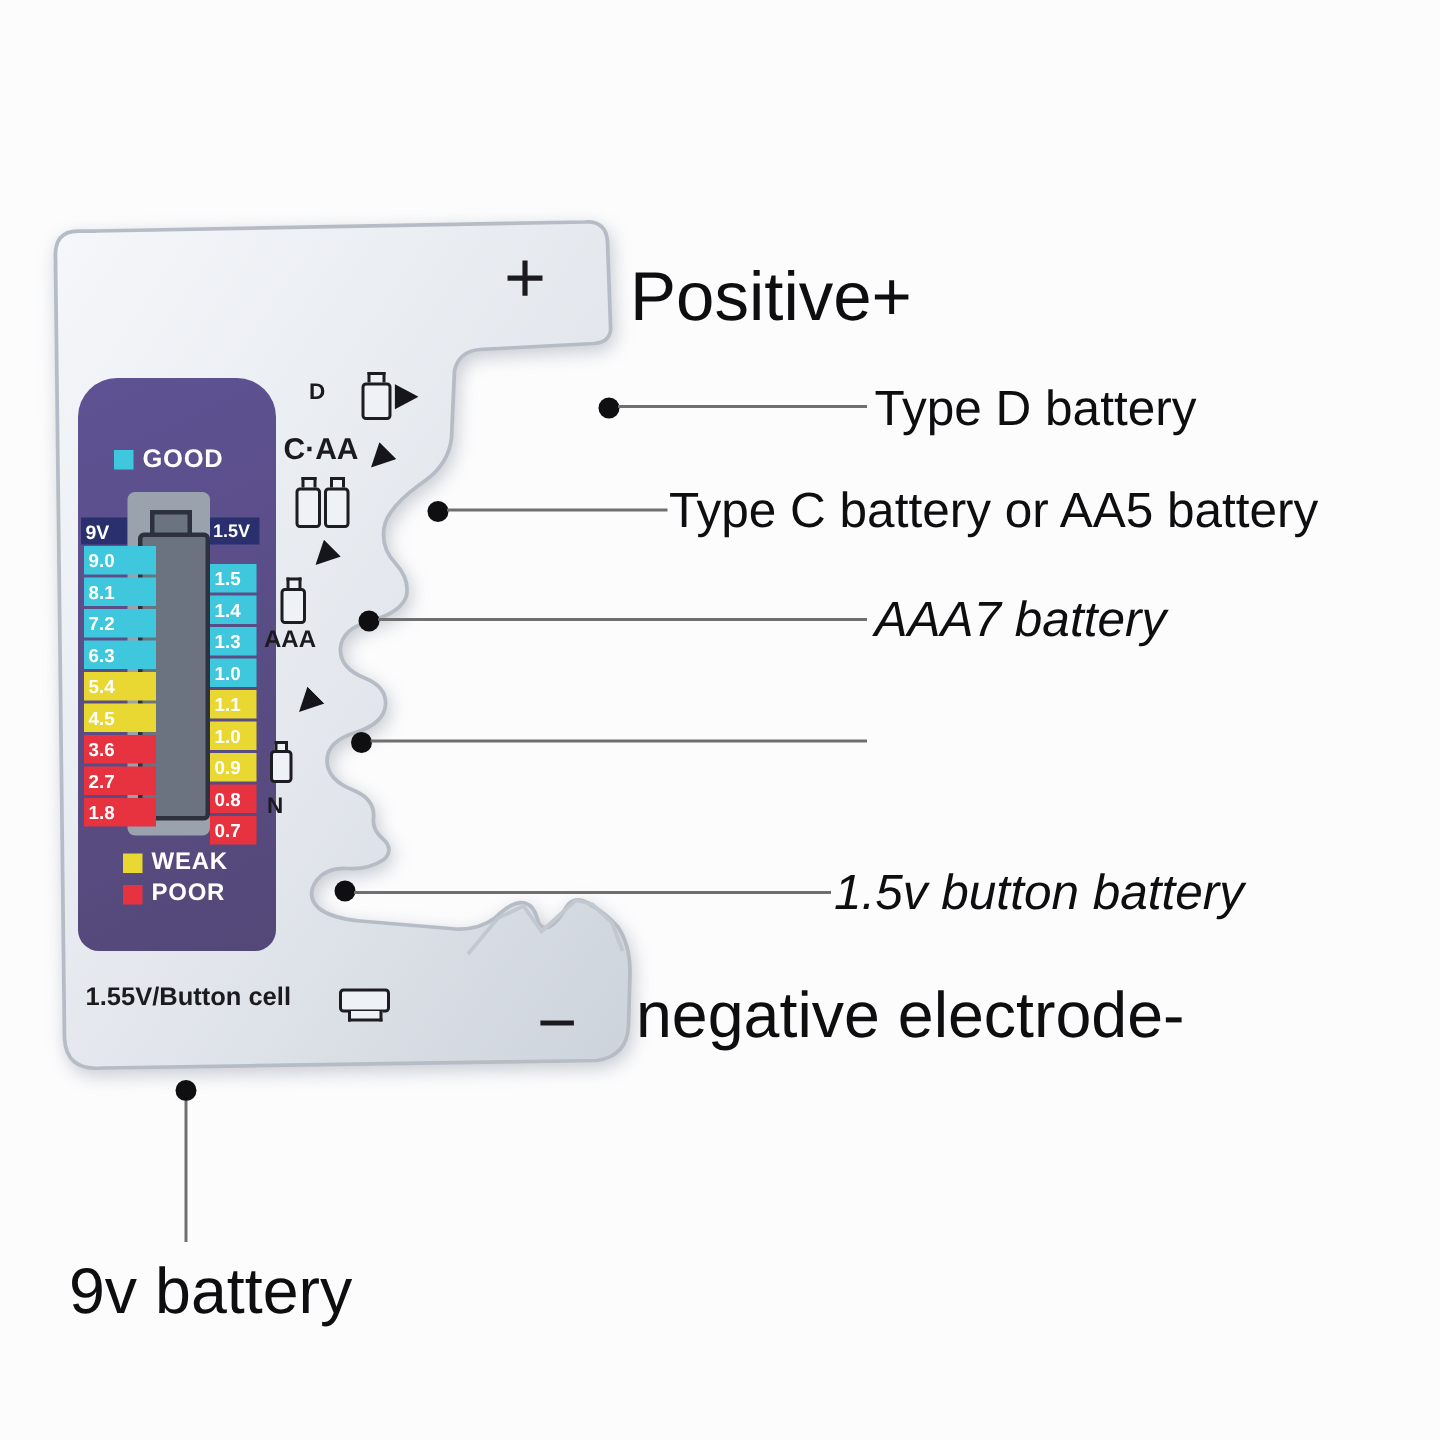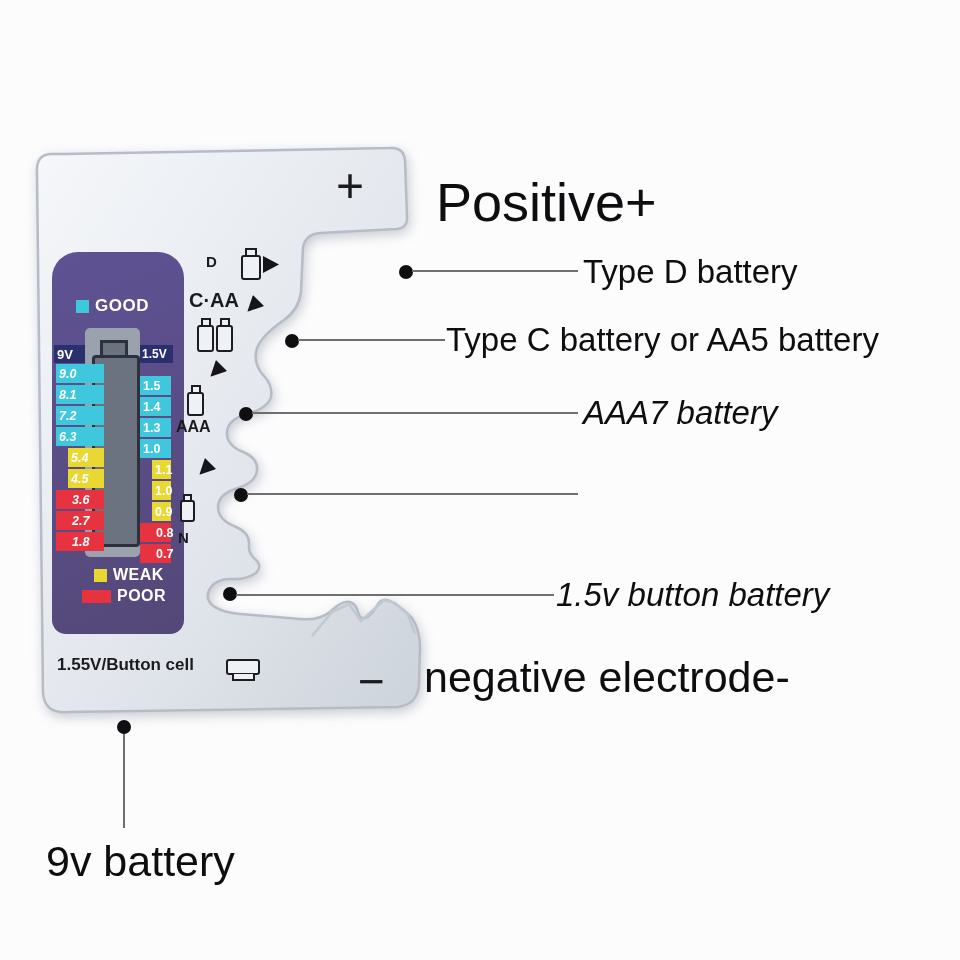--- a/index.html
+++ b/index.html
@@ -15,22 +15,22 @@
             border:3px solid var(--lcd-batt-outline,#2c313d);border-bottom:none;}
   .batt-body{position:absolute;left:7px;top:27px;width:42px;height:186px;background:var(--lcd-batt,#6b7380);
              border:3px solid var(--lcd-batt-outline,#2c313d);border-radius:4px;}
   .legend-row{position:absolute;display:flex;align-items:center;gap:6px;color:#fff;font-weight:bold;letter-spacing:.5px;}
   .sq{width:13px;height:13px;display:inline-block;}
   .hdr{position:absolute;background:var(--navy,#2a2f6e);color:#fff;font-weight:bold;display:flex;align-items:center;padding-left:3px;box-sizing:border-box;}
   .col{position:absolute;display:flex;flex-direction:column;gap:2px;}
   .cell{height:19px;display:flex;align-items:center;padding-left:3px;box-sizing:border-box;
         font-size:12.5px;font-weight:bold;color:#fff;}
   .good{background:var(--cyan,#3cc8de);}
-  .weak{background:var(--yellow,#ead834);margin-left:12px;}
-  .poor{background:var(--red,#e7333f);padding-left:16px;}
+  .weak{background:var(--yellow,#ead834);}
+  .poor{background:var(--red,#e7333f);}
   
   .mark{position:absolute;color:var(--marking,#1b1b1f);font-weight:bold;white-space:nowrap;}
   .bicon{position:absolute;}
   .bnub{margin:0 auto;border:2.5px solid #1c1c22;border-bottom:none;background:#eef1f5;}
   .bbody{border:2.5px solid #1c1c22;border-radius:3px;background:#eef1f5;}
   .tri{position:absolute;background:#15151b;clip-path:polygon(0 0,100% 50%,0 100%);}
   .coin{position:absolute;}
   .coin-top{width:30px;height:12px;border:2.5px solid #1c1c22;border-radius:3px;background:#eef1f5;}
   .coin-lip{width:19px;height:5px;border:2.5px solid #1c1c22;border-top:none;background:#eef1f5;margin:-1px auto 0 auto;}
   .polarity{position:absolute;color:#1b1b1f;line-height:1;}
@@ -77,21 +77,21 @@
   </div>
 
   <div class="hdr" style="left:54px;top:345px;width:31px;height:18px;font-size:13px;">9V</div>
   <div class="hdr" style="left:139px;top:345px;width:34px;height:18px;font-size:12px;">1.5V</div>
 
   <div class="lcd-window">
     <div class="batt-nub"></div>
     <div class="batt-body"></div>
   </div>
 
-  <div class="col" style="left:56px;top:364px;width:48px;font-style:italic;">
+  <div class="col" style="left:56px;top:364px;width:48px;">
     <div class="cell good">9.0</div>
     <div class="cell good">8.1</div>
     <div class="cell good">7.2</div>
     <div class="cell good">6.3</div>
     <div class="cell weak">5.4</div>
     <div class="cell weak">4.5</div>
     <div class="cell poor">3.6</div>
     <div class="cell poor">2.7</div>
     <div class="cell poor">1.8</div>
   </div>
@@ -164,21 +164,21 @@
   <div class="lline" style="left:298px;top:339px;width:147px;"></div>
   <div class="dot" style="left:239px;top:407px;"></div>
   <div class="lline" style="left:252px;top:412px;width:326px;"></div>
   <div class="dot" style="left:234px;top:488px;"></div>
   <div class="lline" style="left:247px;top:493px;width:331px;"></div>
   <div class="dot" style="left:223px;top:587px;"></div>
   <div class="lline" style="left:236px;top:594px;width:318px;"></div>
   <div class="dot" style="left:117px;top:720px;"></div>
   <div class="vline" style="left:123px;top:734px;height:94px;"></div>
 
-  <div class="lab" style="left:436px;top:170px;font-size:54px;">Positive+</div>
+  <div class="lab" style="left:420px;top:170px;font-size:46px;">Positive+</div>
   <div class="lab" style="left:583px;top:252px;font-size:33px;">Type D battery</div>
   <div class="lab" style="left:446px;top:320px;font-size:33px;">Type C battery or AA5 battery</div>
   <div class="lab" style="left:583px;top:393px;font-size:33px;font-style:italic;">AAA7 battery</div>
   <div class="lab" style="left:556px;top:575px;font-size:33px;font-style:italic;">1.5v button battery</div>
   <div class="lab" style="left:424px;top:652px;font-size:43px;">negative electrode-</div>
   <div class="lab" style="left:46px;top:836px;font-size:43px;">9v battery</div>
 
 </div>
 
 </body></html>

